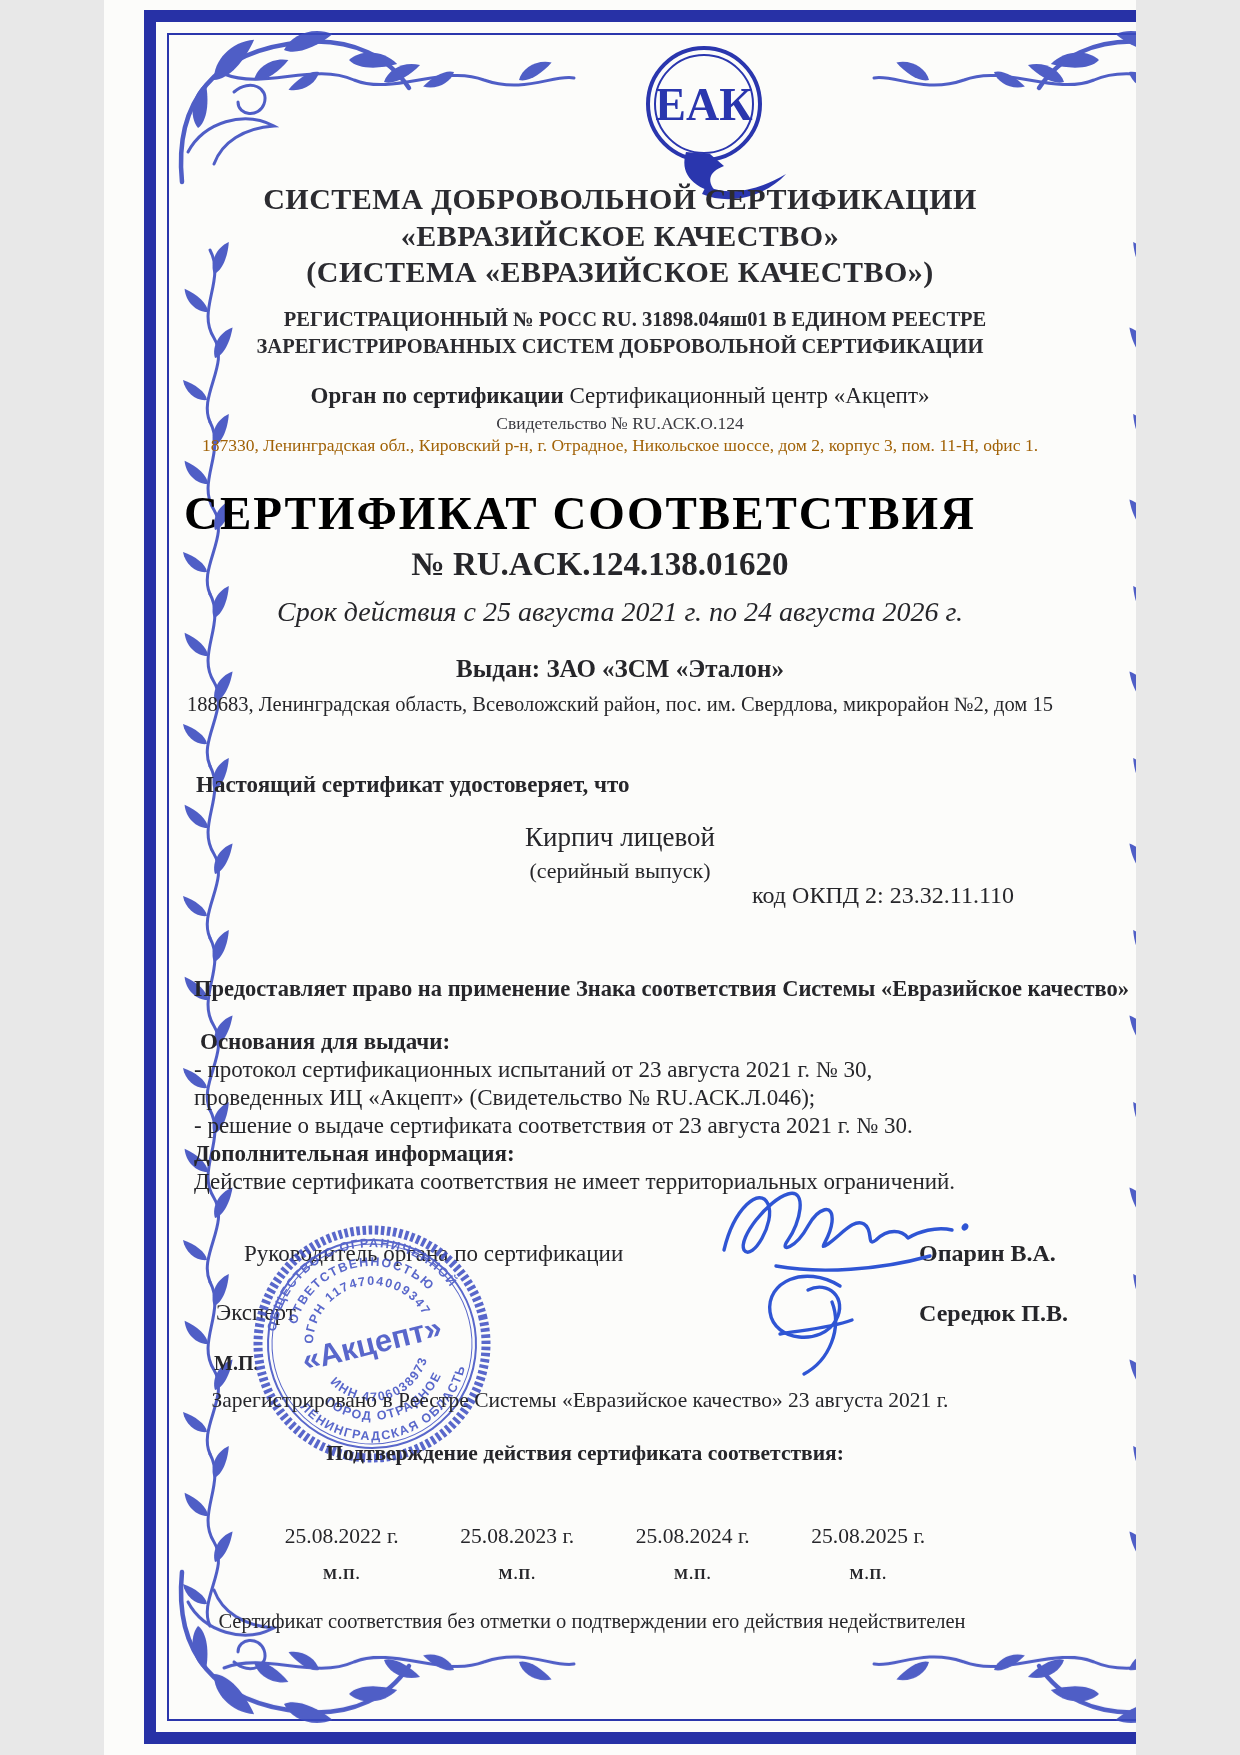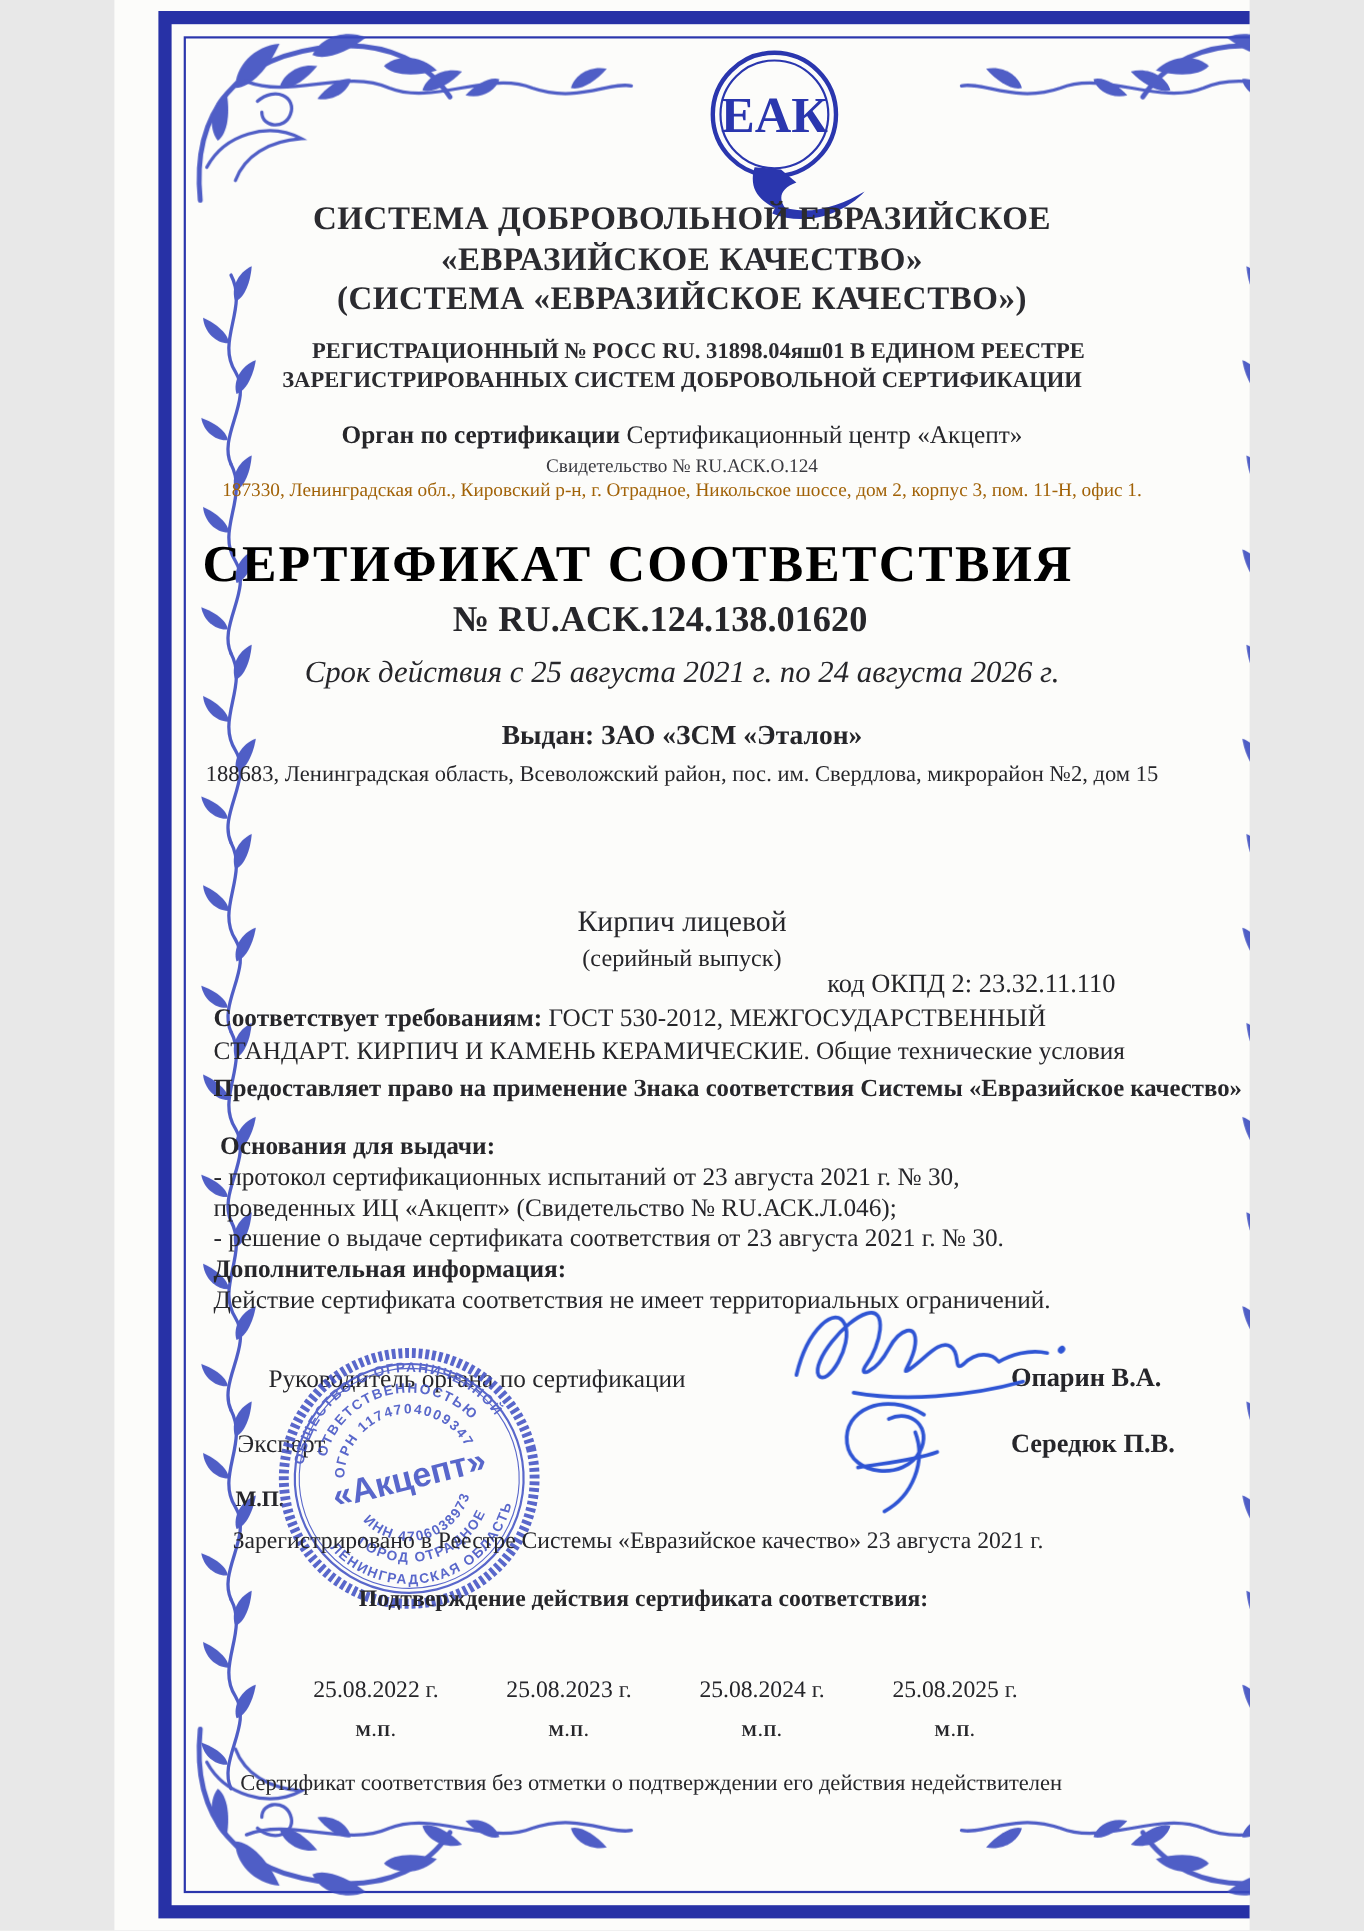--- a/index.html
+++ b/index.html
@@ -141,45 +141,43 @@
   </svg>
 
   <svg class="logo" viewBox="0 0 180 162" xmlns="http://www.w3.org/2000/svg">
     <circle class="ring" cx="90" cy="66" r="56" stroke-width="4"></circle>
     <circle class="ring" cx="90" cy="66" r="49" stroke-width="2"></circle>
     <text x="90" y="82" font-size="46" text-anchor="middle">ЕАК</text>
     <path fill="#2a36ae" d="M72,114 C 66,134 76,148 104,156 C 92,144 94,134 110,128 L 96,116 Z"></path>
     <path fill="#2a36ae" d="M92,148 C 118,160 148,150 172,136 C 152,158 116,168 88,156 Z"></path>
   </svg>
 
-  <div class="abs c sys sys1">СИСТЕМА ДОБРОВОЛЬНОЙ ЕВРАЗИЙСКОЕ</div>
+  <div class="abs c sys sys1">СИСТЕМА ДОБРОВОЛЬНОЙ СЕРТИФИКАЦИИ</div>
   <div class="abs c sys sys2">«ЕВРАЗИЙСКОЕ КАЧЕСТВО»</div>
   <div class="abs c sys sys3">(СИСТЕМА «ЕВРАЗИЙСКОЕ КАЧЕСТВО»)</div>
   <div class="abs c reg reg1">РЕГИСТРАЦИОННЫЙ № РОСС RU. 31898.04яш01 В ЕДИНОМ РЕЕСТРЕ</div>
   <div class="abs c reg reg2">ЗАРЕГИСТРИРОВАННЫХ СИСТЕМ ДОБРОВОЛЬНОЙ СЕРТИФИКАЦИИ</div>
   <div class="abs c org">
     <span class="b">Орган по сертификации</span><span> Сертификационный центр «Акцепт»</span>
   </div>
   <div class="abs c svid">Свидетельство № RU.АСК.О.124</div>
   <div class="abs c addr1">187330, Ленинградская обл., Кировский р-н, г. Отрадное, Никольское шоссе, дом 2, корпус 3, пом. 11-Н, офис 1.</div>
 
   <div class="abs c certtitle">СЕРТИФИКАТ СООТВЕТСТВИЯ</div>
   <div class="abs c certnum">№ RU.ACK.124.138.01620</div>
   <div class="abs c validity">Срок действия с 25 августа 2021 г. по 24 августа 2026 г.</div>
   <div class="abs c issued">
     <span>Выдан: </span><span>ЗАО «ЗСМ «Эталон»</span>
   </div>
   <div class="abs c addr2">188683, Ленинградская область, Всеволожский район, пос. им. Свердлова, микрорайон №2, дом 15</div>
 
+  <div class="abs certifies">Настоящий сертификат удостоверяет, что</div>
   <div class="abs c product">Кирпич лицевой</div>
   <div class="abs c serial">(серийный выпуск)</div>
   <div class="abs okpd">код ОКПД 2: 23.32.11.110</div>
-  <div class="abs complies">
-    <span class="b">Соответствует требованиям: </span><span>ГОСТ 530-2012, МЕЖГОСУДАРСТВЕННЫЙ СТАНДАРТ. КИРПИЧ И КАМЕНЬ КЕРАМИЧЕСКИЕ. Общие технические условия</span>
-  </div>
   <div class="abs rights">Предоставляет право на применение Знака соответствия Системы «Евразийское качество»</div>
 
   <div class="abs gtitle">Основания для выдачи:</div>
   <div class="abs gline g1">- протокол сертификационных испытаний от 23 августа 2021 г. № 30,</div>
   <div class="abs gline g2">проведенных ИЦ «Акцепт» (Свидетельство № RU.АСК.Л.046);</div>
   <div class="abs gline g3">- решение о выдаче сертификата соответствия от 23 августа 2021 г. № 30.</div>
   <div class="abs addinfo-t">Дополнительная информация:</div>
   <div class="abs addinfo-v">Действие сертификата соответствия не имеет территориальных ограничений.</div>
 
   <div class="abs siglabel headlbl">Руководитель органа по сертификации</div>

